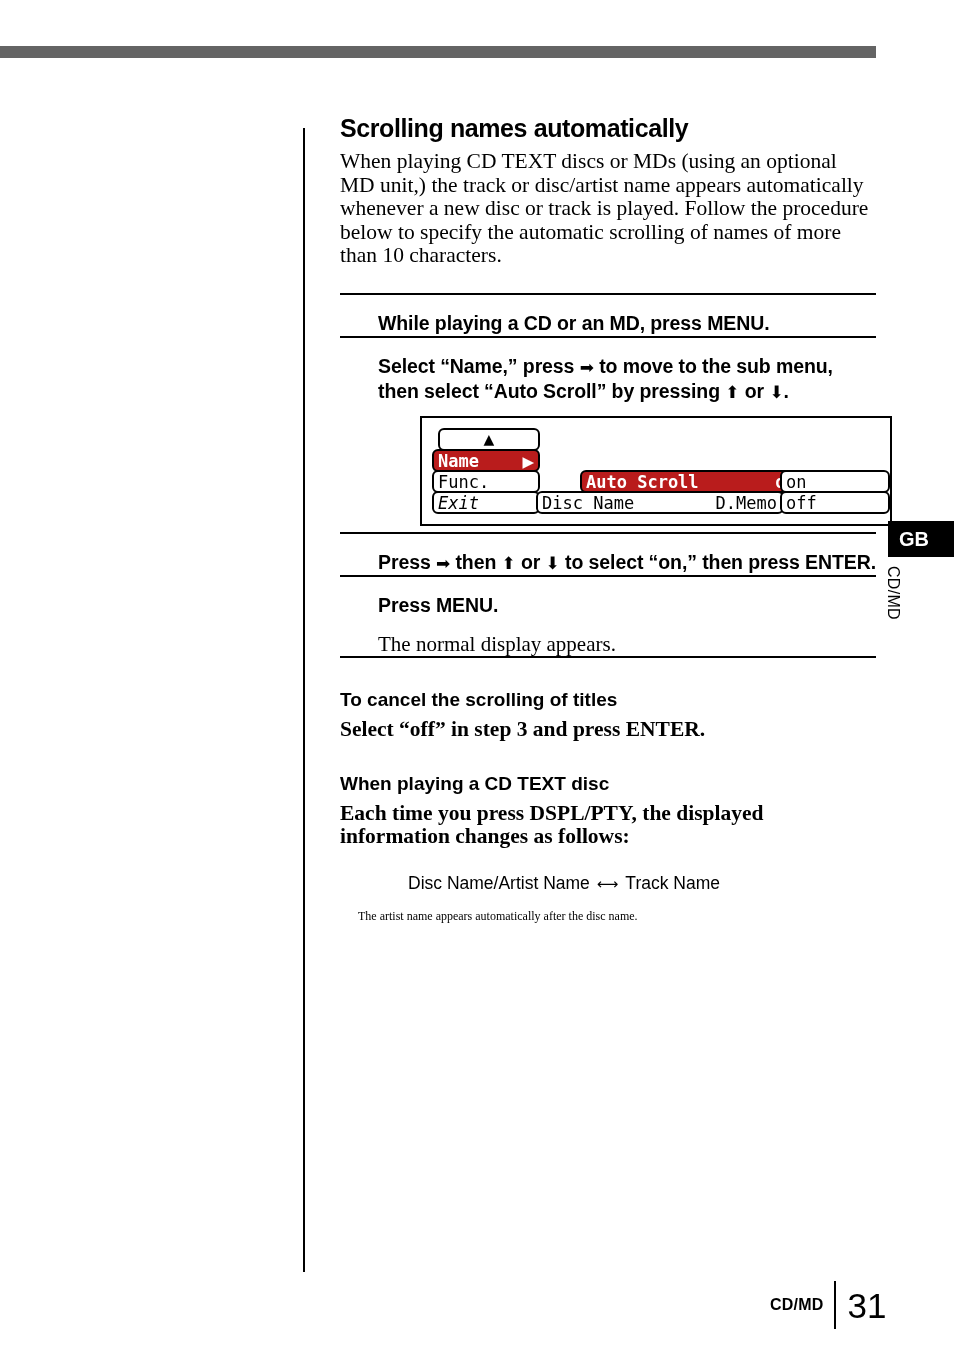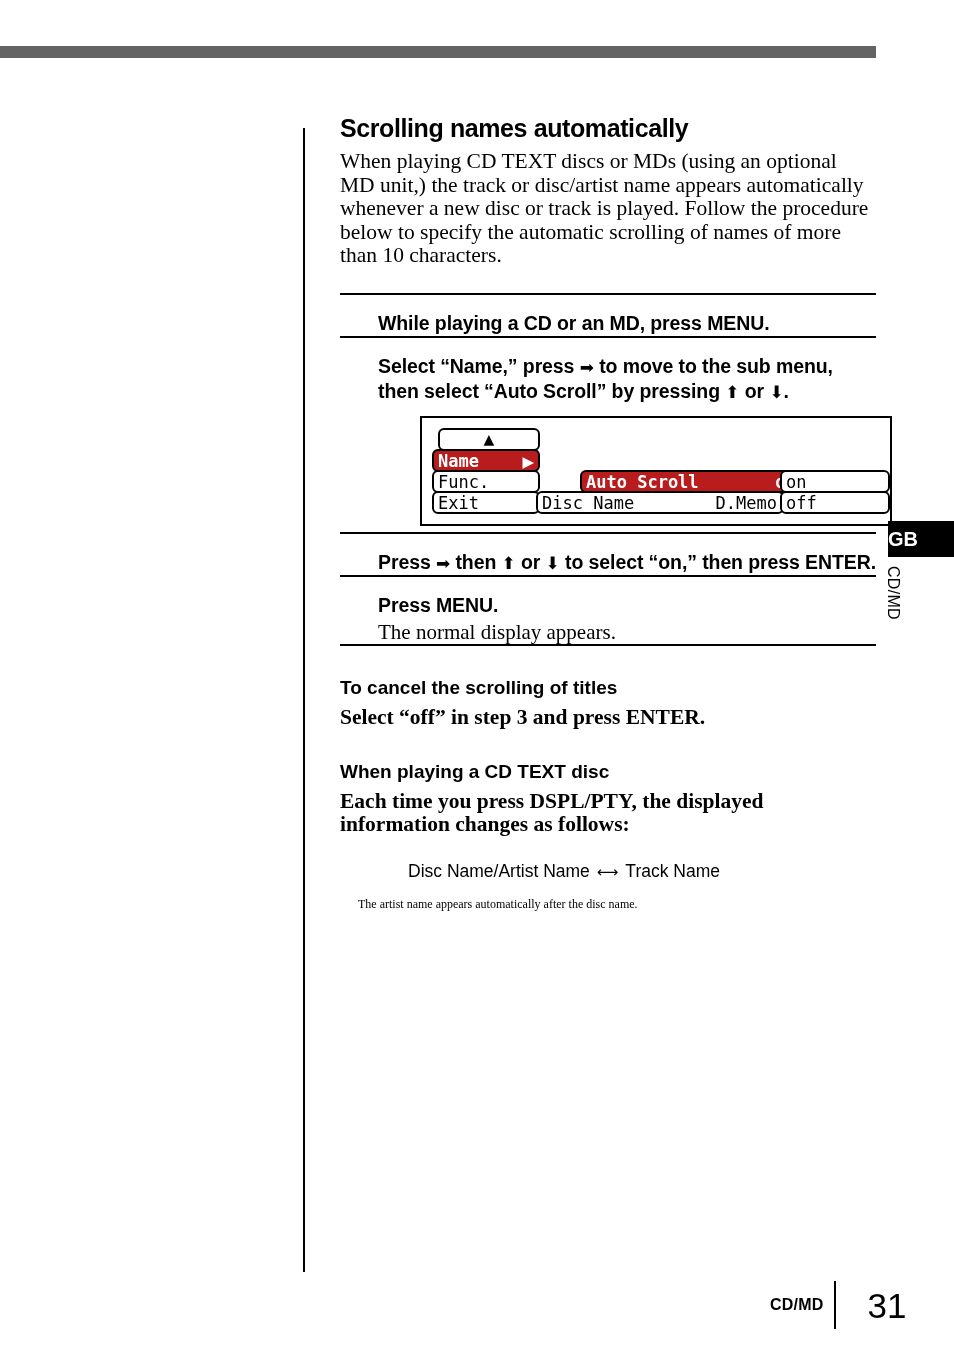--- a/index.html
+++ b/index.html
@@ -79,21 +79,21 @@
     font-weight: bold;
     font-size: 19.5px;
     line-height: 25px;
     letter-spacing: -0.1px;
   }
   .step-note {
     font-family: "Liberation Serif", serif;
     font-weight: normal;
     font-size: 21px;
     line-height: 24px;
-    margin-top: 2px;
+    margin-top: 14px;
   }
   .arrow {
     font-family: "DejaVu Sans", sans-serif;
     font-weight: normal;
     font-size: 17px;
     line-height: 1;
   }
 
   
   .lcd-wrap {
@@ -144,21 +144,21 @@
     top: -1px;
     font-size: 14px;
     line-height: 20px;
     font-family: "DejaVu Sans", sans-serif;
   }
 
   
   .c-scroll { left: 16px;  top: 10px; width: 102px; }
   .c-l1     { left: 10px;  top: 31px; width: 108px; }
   .c-l2     { left: 10px;  top: 52px; width: 108px; }
-  .c-l3     { left: 10px;  top: 73px; width: 108px; }
+  .c-l3     { left: 10px;  top: 73px; width: 108px; font-style: italic; }
 
   
   .c-m1     { left: 114px; top: 31px; width: 248px; }
   .c-m2     { left: 114px; top: 52px; width: 248px; margin-left: 44px; }
   .c-m3     { left: 114px; top: 73px; width: 248px; }
 
   
   .c-r1     { left: 358px; top: 52px; width: 110px; }
   .c-r2     { left: 358px; top: 73px; width: 110px; }
 
@@ -207,20 +207,21 @@
     width: 66px;
     height: 36px;
     background: #000000;
     color: #ffffff;
     font-family: "Liberation Sans", sans-serif;
     font-weight: bold;
     font-size: 20px;
     display: flex;
     align-items: center;
     justify-content: flex-start;
+    padding-left: 11px;
     box-sizing: border-box;
   }
   .side-label {
     position: absolute;
     left: 872px;
     top: 566px;
     width: 30px;
     font-family: "Liberation Sans", sans-serif;
     font-weight: normal;
     font-size: 16px;
@@ -249,21 +250,20 @@
     width: 2px;
     height: 48px;
     background: #000;
   }
   .footer-page {
     font-family: "Liberation Sans", sans-serif;
     font-weight: normal;
     font-size: 35px;
     padding-left: 11px;
     line-height: 1;
-    margin-left: 20px;
   }
 </style>
 </head>
 <body>
 
 <div class="top-bar"></div>
 <div class="left-rule"></div>
 
 <div class="content">
 

